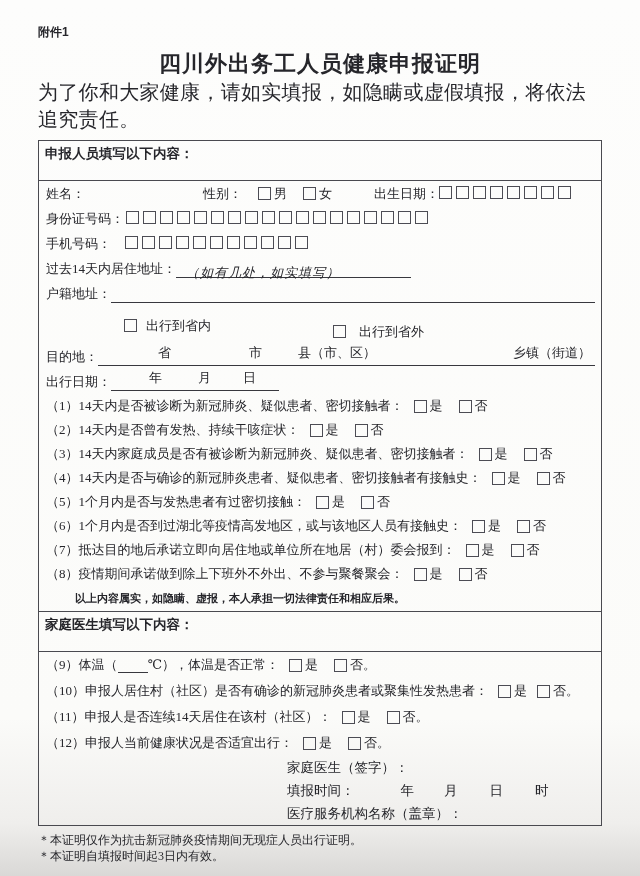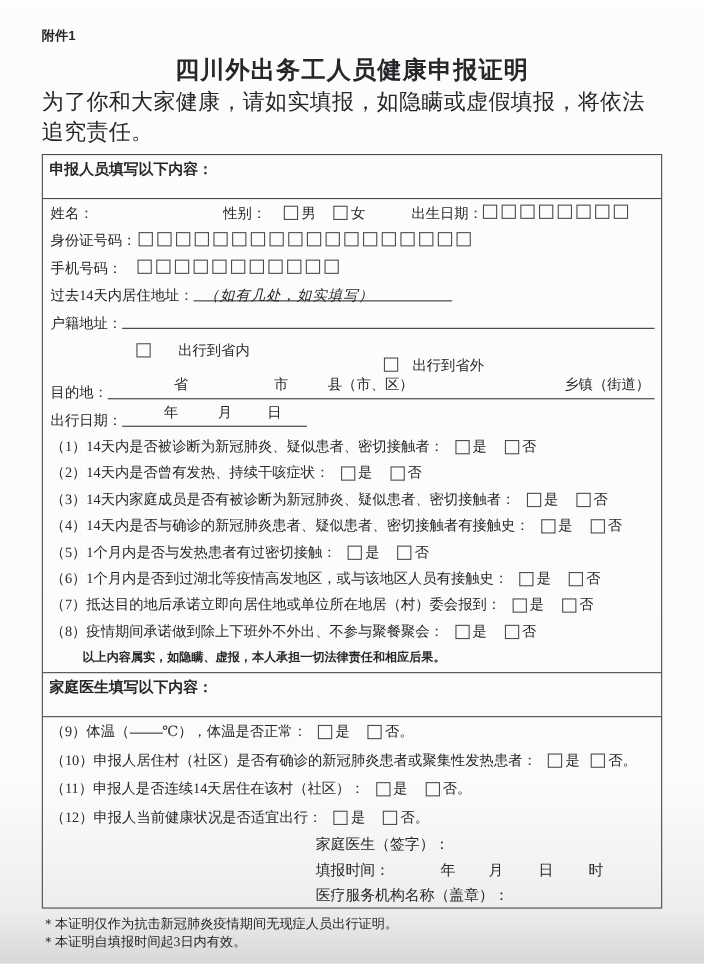--- a/index.html
+++ b/index.html
@@ -17,21 +17,21 @@
     font-family:"Liberation Sans","DejaVu Sans",sans-serif;margin-top:8px;
   }
   .notice{font-size:20px;margin-top:0;letter-spacing:.3px;}
   .formbox{border:1.5px solid #4a4a50;margin-top:7px;}
   .sec-header{
     font-size:13.5px;font-weight:bold;
     font-family:"Liberation Sans","DejaVu Sans",sans-serif;
     padding:4px 6px 17px 6px;border-bottom:1px solid #4a4a50;
   }
   .sec2-top{border-top:1.5px solid #4a4a50;}
-  .row{font-size:13px;line-height:25px;padding:0 6px 0 7px;white-space:nowrap;display:flex;align-items:flex-start;}
+  .row{font-size:13px;line-height:25px;padding:0 6px 0 7px;white-space:nowrap;display:flex;align-items:center;}
   .qrow{line-height:24px;}
   .drow{line-height:26px;}
   .cb{display:inline-block;width:11px;height:11px;border:1px solid #4c4c54;margin-right:3px;vertical-align:-1px;flex:none;}
   .cbg{display:inline-flex;align-items:center;}
   .gap10{margin-left:10px;}
   .gap16{margin-left:16px;}
   .dbox{display:inline-block;width:11px;height:11px;border:1px solid #4c4c54;margin-right:4px;vertical-align:-1px;}
   .boxes{display:inline-block;white-space:nowrap;}
   .blank{display:inline-block;border-bottom:1px solid #38383e;height:17px;}
   .fill{flex:1;border-bottom:1px solid #38383e;height:17px;}
@@ -99,21 +99,21 @@
       <span>过去14天内居住地址：</span>
       <span class="blank addr-blank"><span class="hint">（如有几处，如实填写）</span></span>
     </div>
 
     <div class="row">
       <span>户籍地址：</span>
       <span class="fill"></span>
     </div>
 
     <div class="row">
-      <span class="cbg" style="margin-left:78px;gap:16px;">
+      <span class="cbg" style="margin-left:78px;">
           <span class="cb"></span>
           <span style="margin-left:6px;">出行到省内</span>
         </span>
       <span class="cbg" style="margin-left:122px;margin-top:13px;">
           <span class="cb"></span>
           <span style="margin-left:10px;">出行到省外</span>
         </span>
     </div>
 
     <div class="row">

